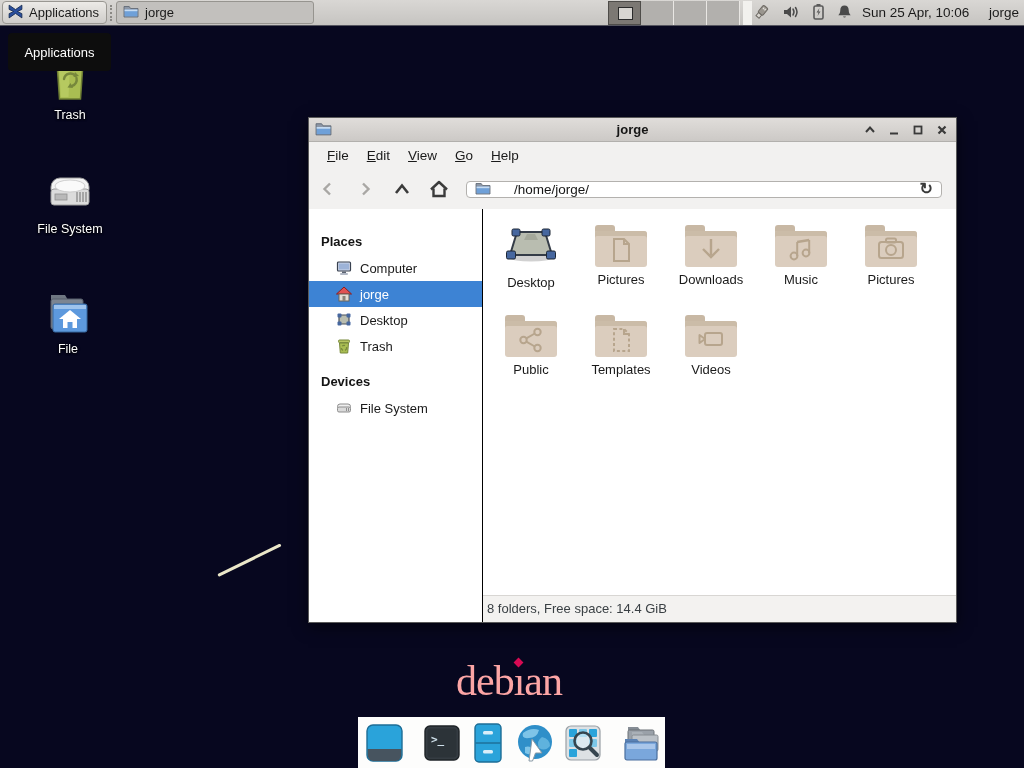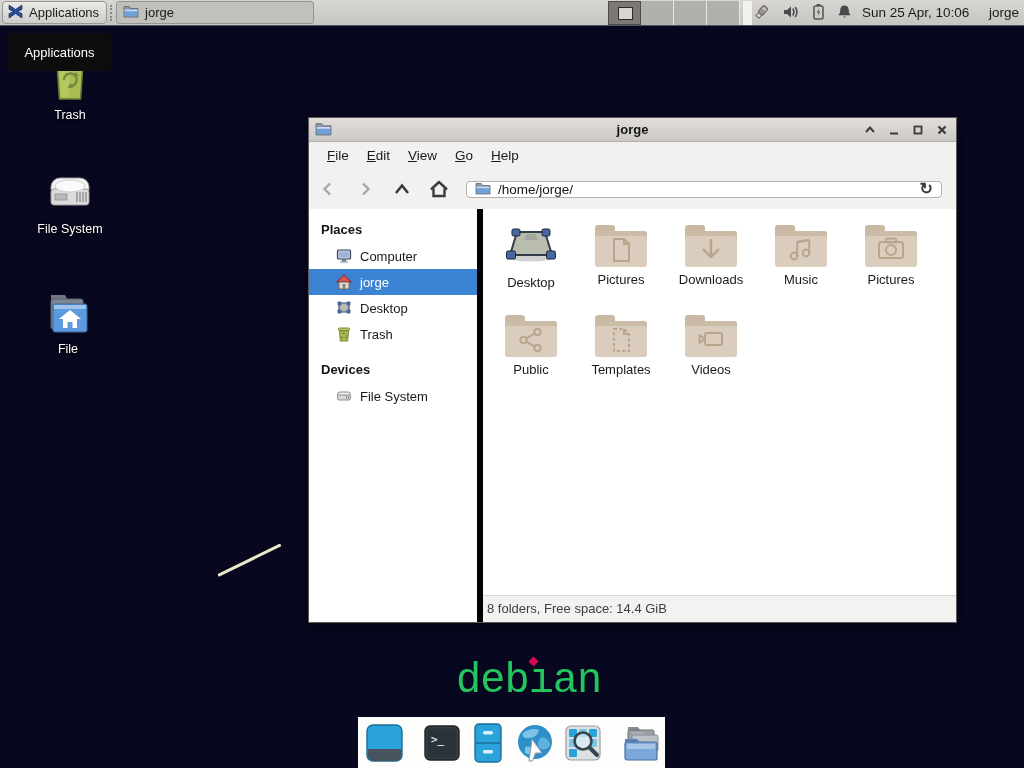--- a/index.html
+++ b/index.html
@@ -56,22 +56,22 @@
 
   
   .stray-line {
     position:absolute; left:218px; top:574px; width:70px; height:3px;
     background:#ebe7c9; border-radius:2px;
     transform:rotate(-26deg); transform-origin:left center; z-index:5;
   }
 
   
   .debian {
-    position:absolute; left:456px; top:660px; color:#22c55e;
-    font-family:Liberation Mono, monospace; font-size:42px; letter-spacing:-1px;
+    position:absolute; left:456px; top:660px; color:#fca5a5;
+    font-family:Liberation Serif, serif; font-size:42px; letter-spacing:-1px;
     line-height:1; z-index:5;
   }
   .debian .iwrap { position:relative; }
   .debian .idot {
     position:absolute; left:1px; top:1px; width:7px; height:7px;
     background:#d70a53; transform:rotate(45deg);
   }
 
   
   .window {
@@ -97,27 +97,27 @@
   .menubar .mitem { padding:4px 9px; font-size:13.5px; }
 
   .toolbar {
     position:absolute; left:0; top:51px; right:0; height:40px;
     background:#f2f1f0; display:flex; align-items:center;
   }
   .navbtn { width:37px; height:28px; display:flex; align-items:center; justify-content:center; }
   .pathbar {
     flex:1; height:17px; margin:0 14px 0 9px; background:#fff;
     border:1px solid #b3b1ae; border-radius:4px;
-    display:flex; align-items:center; padding:0 8px; gap:7px;
+    display:flex; align-items:center; padding:0 8px; gap:23px;
   }
   .pathbar .ptext { flex:1; font-size:13.5px; color:#161616; }
   .reload { font-size:16px; font-weight:bold; color:#3a3a3a; line-height:1; }
 
   .win-body { position:absolute; left:0; top:91px; right:0; bottom:0; display:flex; }
-  .sidebar { width:174px; background:#fff; border-right:6px solid #000000; padding-top:6px; }
+  .sidebar { width:174px; background:#fff; border-right:1px solid #000000; padding-top:18px; }
   .sb-header { font-weight:bold; font-size:13px; padding:7px 0 6px 12px; color:#141414; }
   .sb-row { height:26px; display:flex; align-items:center; gap:8px; padding-left:27px; font-size:13px; }
   .sb-row.selected { background:#3d83d4; color:#fff; }
 
   .main-col { flex:1; display:flex; flex-direction:column; background:#fff; }
   .files { flex:1; display:flex; flex-wrap:wrap; align-content:flex-start; padding:10px 0 0 3px; }
   .file-cell { width:90px; height:90px; text-align:center; padding-top:6px; }
   .flabel { margin-top:5px; font-size:13px; color:#1a1a1a; }
 
   .folder { position:relative; width:52px; height:42px; margin:0 auto; }

